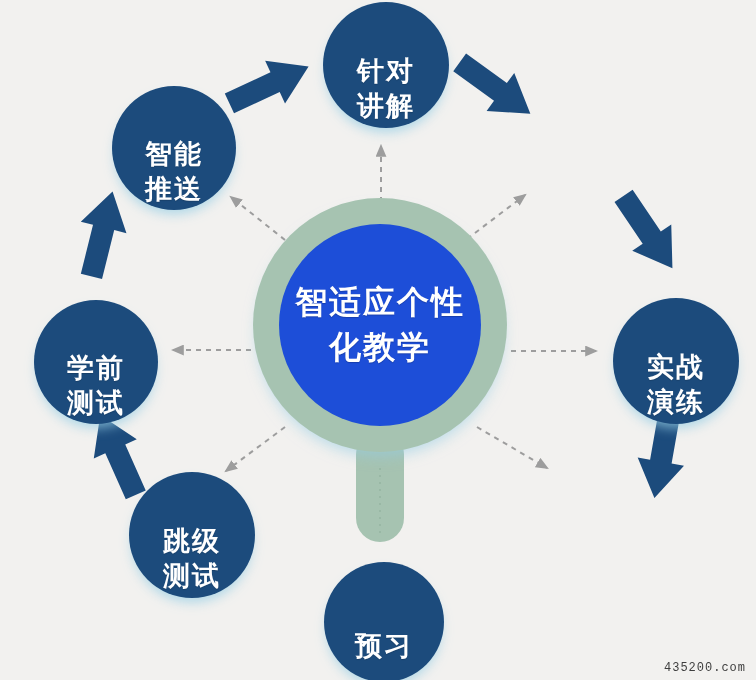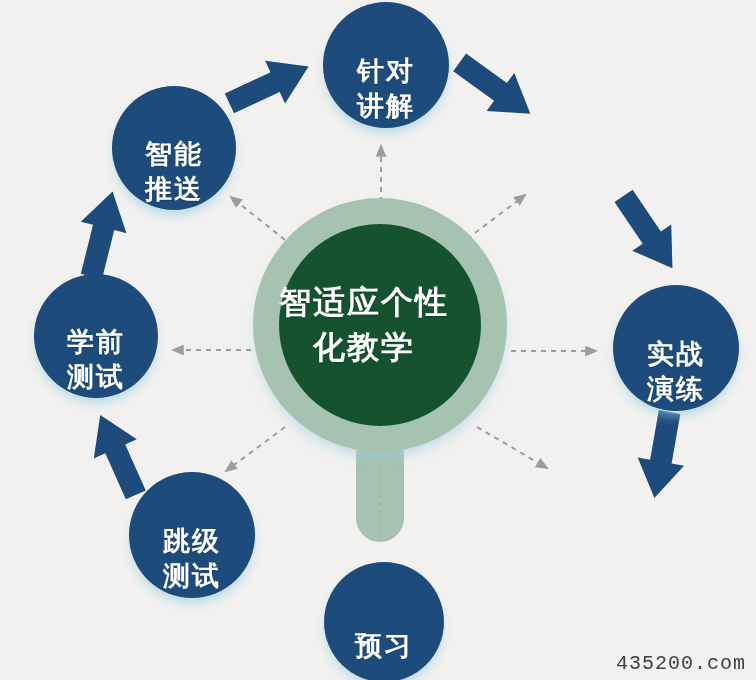--- a/index.html
+++ b/index.html
@@ -16,45 +16,45 @@
     box-shadow:0 7px 12px -3px rgba(150,205,228,0.75);
   }
   .node-label {
     white-space:pre-line; color:#ffffff; font-weight:bold;
     font-size:27px; line-height:1.28; letter-spacing:2px;
     text-shadow:0 1px 1px rgba(0,0,0,0.15);
     margin-top:48px;
   }
   .node-top { left:323px; top:2px;   width:126px; height:126px; }
   .node-ne  { left:516px; top:88px;  width:124px; height:124px; }
-  .node-e   { left:613px; top:285px; width:126px; height:126px; }
+  .node-e   { left:613px; top:298px; width:126px; height:126px; }
   .node-se  { left:533px; top:470px; width:124px; height:124px; }
   .node-s   { left:324px; top:562px; width:120px; height:120px; }
   .node-sw  { left:129px; top:472px; width:126px; height:126px; }
-  .node-w   { left:34px;  top:274px; width:124px; height:124px; }
+  .node-w   { left:34px;  top:300px; width:124px; height:124px; }
   .node-nw  { left:112px; top:86px;  width:124px; height:124px;text-align:right; }
   .center-ring {
     position:absolute; left:253px; top:198px; width:254px; height:254px;
     border-radius:50%; background:#a6c3b1;
     display:flex; align-items:center; justify-content:center; z-index:2;
     box-shadow:0 8px 14px -4px rgba(150,205,228,0.6);
   }
   .center-core {
-    width:202px; height:202px; border-radius:50%; background:#14532d;
-    display:flex; align-items:center; 
+    width:202px; height:202px; border-radius:50%; background:#1d4ed8;
+    display:flex; align-items:center; justify-content:center;
   }
   .center-label {
     white-space:pre-line; color:#ffffff; font-weight:bold;
     font-size:32px; line-height:1.4; letter-spacing:2px; text-align:center;
     text-shadow:0 1px 1px rgba(0,0,0,0.2);
   }
   .watermark {
     position:absolute; right:10px; bottom:5px; z-index:3;
     font-family:"Liberation Mono", monospace;
-    font-size:20px; color:#3e3e3e; letter-spacing:1px;
+    font-size:12px; color:#3e3e3e; letter-spacing:1px;
   }
 </style>
 </head>
 <body>
 
 <div class="canvas">
 
   <svg class="layer-svg" width="756" height="680" viewBox="0 0 756 680">
     <defs>
       <path id="solid-arrow" d="M -52,-13 L 8,-13 L 8,-28 L 52,0 L 8,28 L 8,13 L -52,13 Z"></path>

